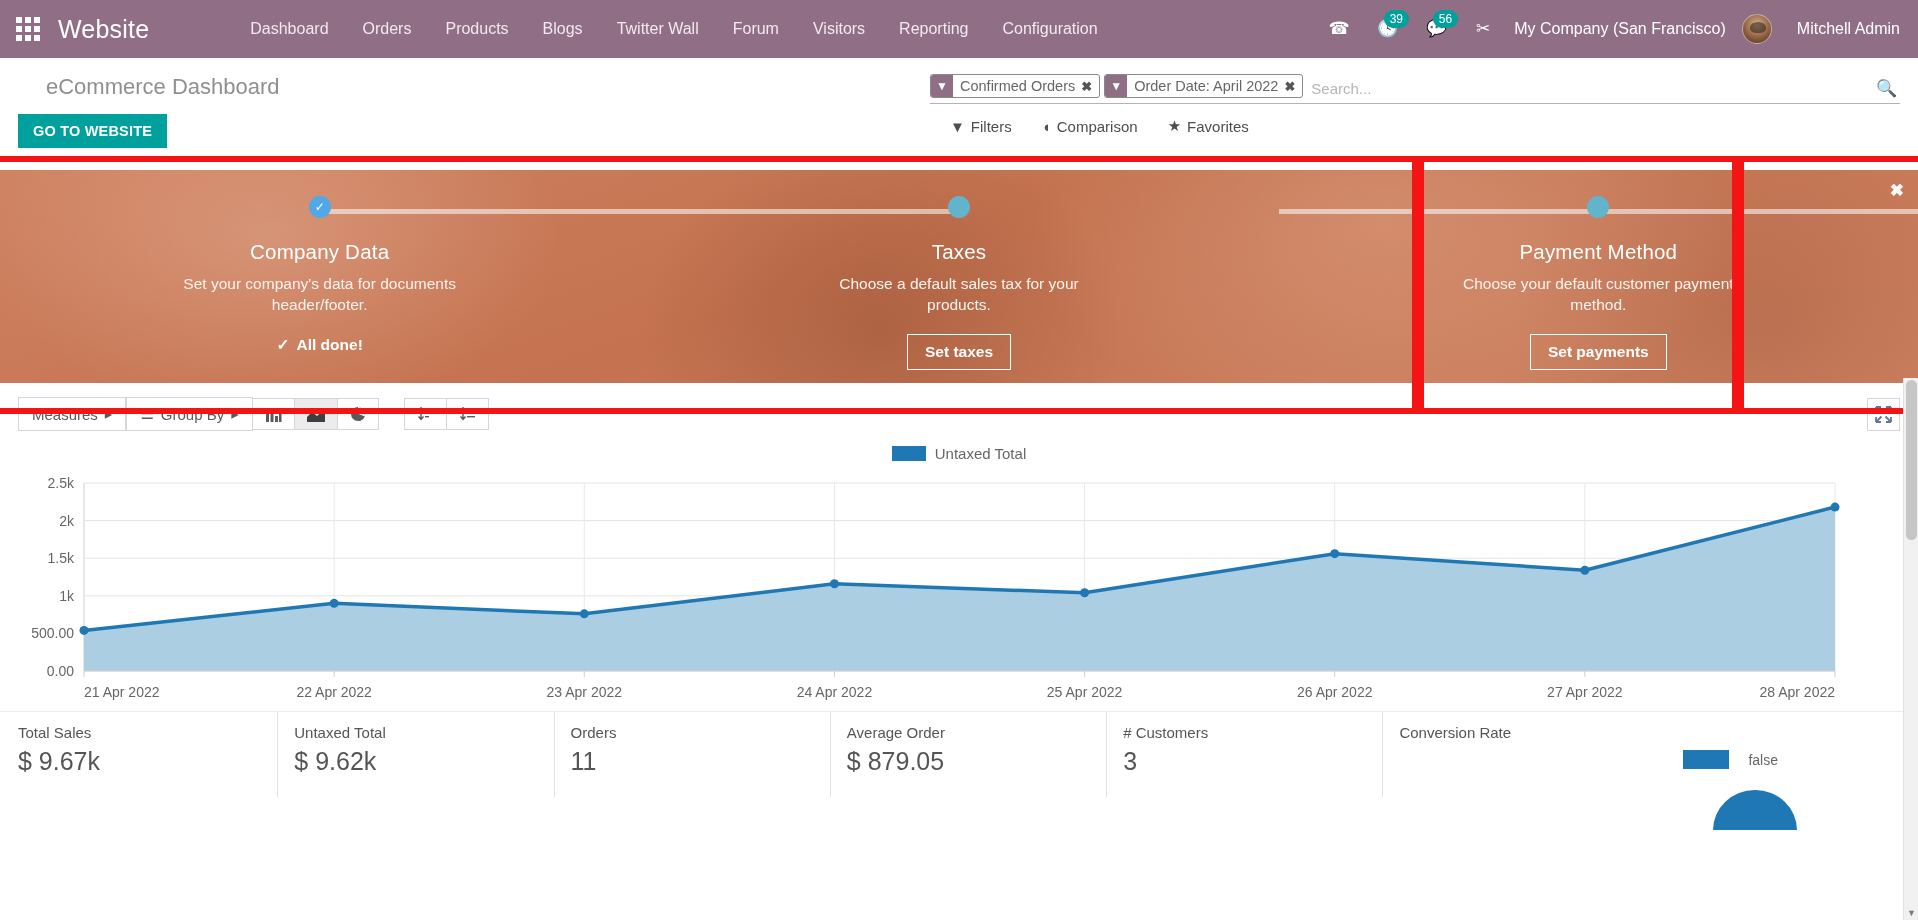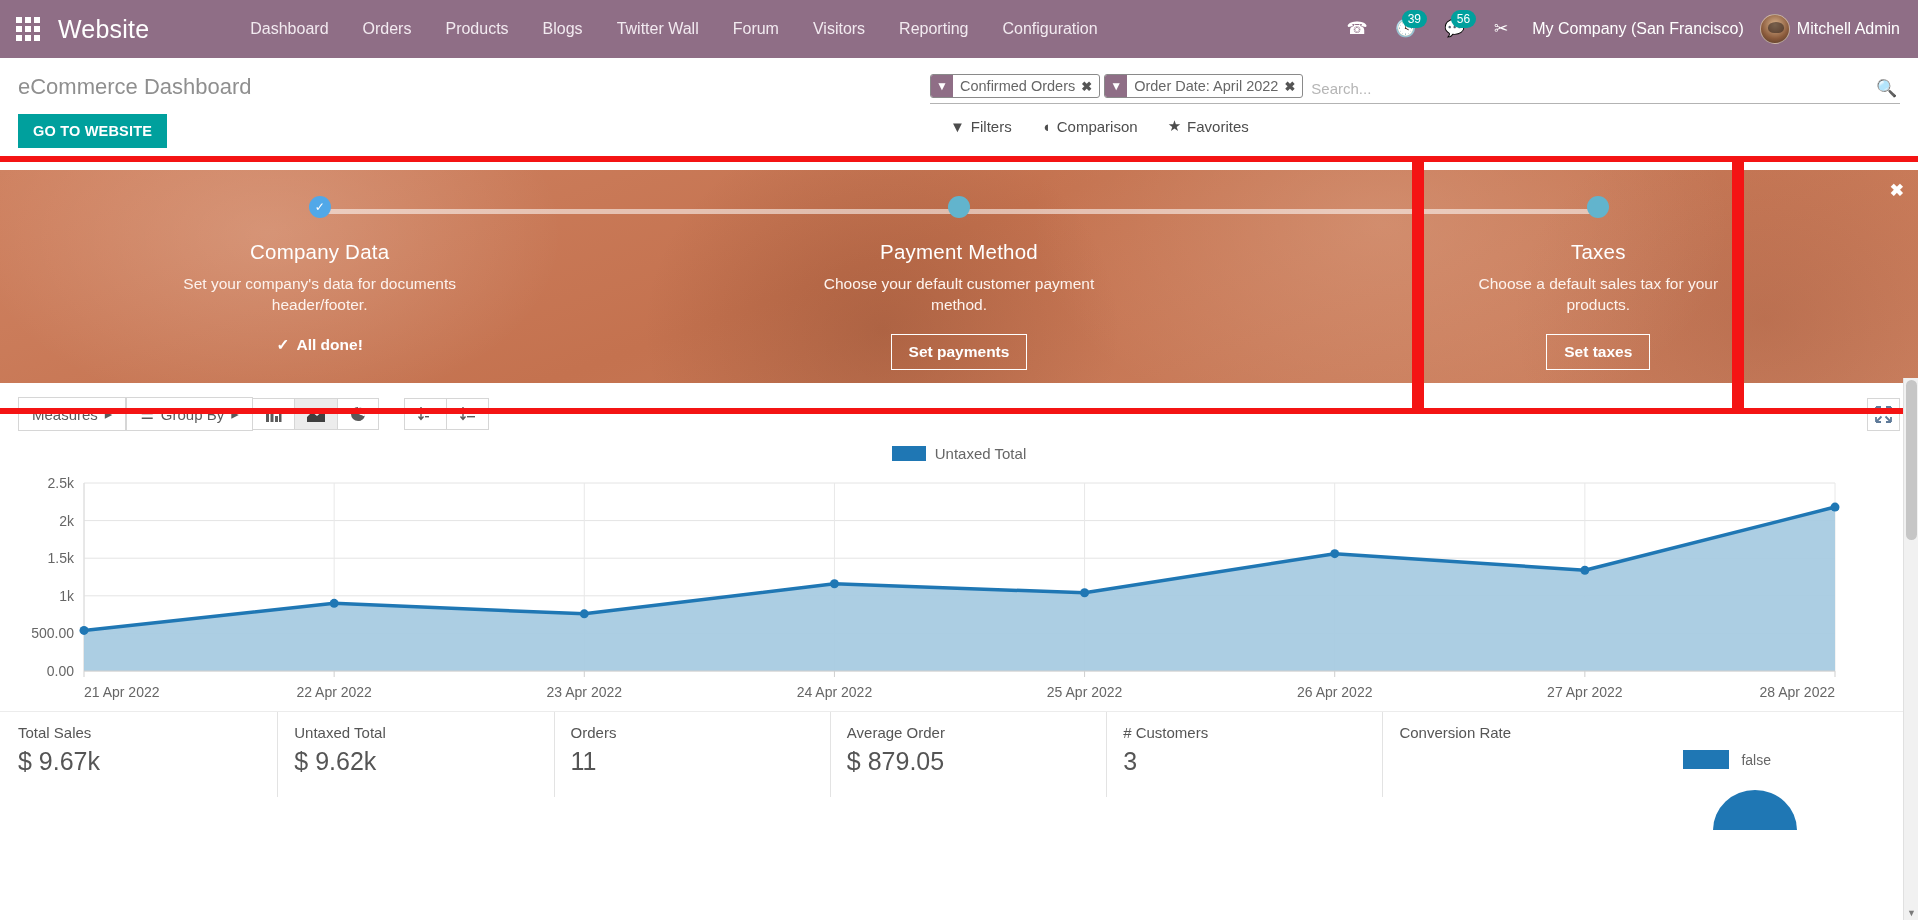--- a/index.html
+++ b/index.html
@@ -63,21 +63,21 @@
     top: 4px; left: 20px;
     background: #00a09d;
     color: #fff;
     border-radius: 11px;
     font-size: 12px;
     padding: 1px 6px;
     line-height: 16px;
     font-weight: 400;
   }
   .company-name { font-size: 16px; padding: 0 16px 0 10px; cursor: pointer; white-space: nowrap; }
-  .user-box { display: flex; align-items: center; gap: 7px; padding-right: 4px; cursor: pointer; }
+  .user-box { display: flex; align-items: center; gap: 25px; padding-right: 4px; cursor: pointer; }
   .avatar {
     width: 30px; height: 30px; border-radius: 50%;
     background: radial-gradient(circle at 50% 35%, #d9b38c 0%, #8a5a3b 60%, #4a3222 100%);
     border: 1px solid rgba(255,255,255,.5);
     flex: none;
     overflow: hidden;
     position: relative;
   }
   .avatar::after {
     content:"";
@@ -89,21 +89,21 @@
 
   
   .control-panel {
     background: #ffffff;
     padding: 8px 0 0 0;
     position: relative;
     height: 112px;
   }
   .cp-row { display: flex; align-items: flex-start; }
   .cp-left { padding-left: 18px; width: 930px; }
-  .page-title { font-size: 22px; color: #8f8f8f; font-weight: 400; line-height: 30px; padding-top: 6px; }
+  .page-title { font-size: 22px; color: #8f8f8f; font-weight: 400; line-height: 30px; padding-top: 6px; margin-left: 28px; }
   .btn-website {
     display: inline-block;
     margin-top: 12px;
     background: #00a09d;
     color: #fff;
     border: none;
     font-size: 14.5px;
     font-weight: 700;
     padding: 9px 15px;
     cursor: pointer;
@@ -315,21 +315,21 @@
   }
   .kpi {
     flex: 1;
     border-left: 1px solid #e3e3e3;
     padding: 12px 0 0 16px;
   }
   .kpi:first-child { border-left: none; padding-left: 18px; }
   .kpi .k-label { font-size: 15px; color: #555; }
   .kpi .k-value { font-size: 25px; color: #555; margin-top: 6px; font-weight: 400; }
   .kpi.conv { flex: 2; position: relative; }
-  .conv-legend { position: absolute; left: 300px; top: 38px; display: inline-flex; align-items: center; gap: 12px; }
+  .conv-legend { position: absolute; left: 300px; top: 38px; display: inline-flex; align-items: center; gap: 19px; }
   .conv-legend .sw { width: 46px; height: 19px; background: #1f77b4; display: inline-block; }
   .conv-legend span { font-size: 14px; color: #666; }
   .donut-peek {
     position: absolute;
     left: 330px; top: 78px;
     width: 84px; height: 40px;
     border-radius: 50% 50% 0 0 / 100% 100% 0 0;
     background: #1f77b4;
   }
 
@@ -456,33 +456,33 @@
       <div class="dot done">✓</div>
       <h3>Company Data</h3>
       <p>Set your company's data for documents header/footer.</p>
       <div class="done-text">
         <span>✓</span>
         <span>All done!</span>
       </div>
     </div>
 
     <div class="step">
+      <div class="track" style="left:0;right:50%;"></div>
+      <div class="dot todo"></div>
+      <h3>Taxes</h3>
+      <p>Choose a default sales tax for your products.</p>
+      <button class="ghost-btn">Set taxes</button>
+    </div>
+
+    <div class="step">
       <div class="track" style="left:0;right:0;"></div>
       <div class="dot todo"></div>
       <h3>Payment Method</h3>
       <p>Choose your default customer payment method.</p>
       <button class="ghost-btn">Set payments</button>
-    </div>
-
-    <div class="step">
-      <div class="track" style="left:0;right:50%;"></div>
-      <div class="dot todo"></div>
-      <h3>Taxes</h3>
-      <p>Choose a default sales tax for your products.</p>
-      <button class="ghost-btn">Set taxes</button>
     </div>
 
   </div>
   <div class="banner-close">✖</div>
 </div>
 
 <div class="hl hl-a"></div>
 <div class="hl hl-b"></div>
 <div class="hl hl-c"></div>
 

